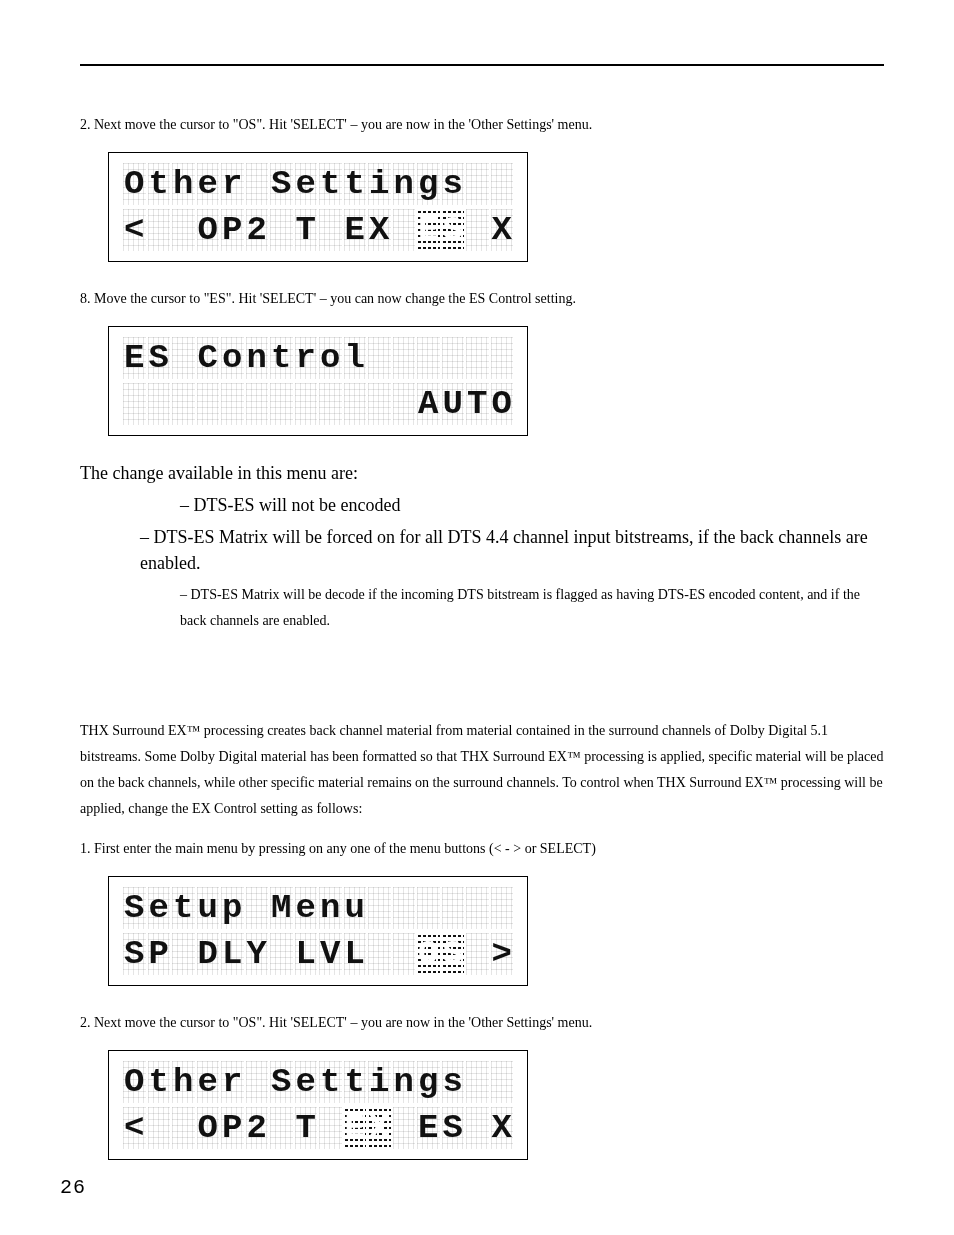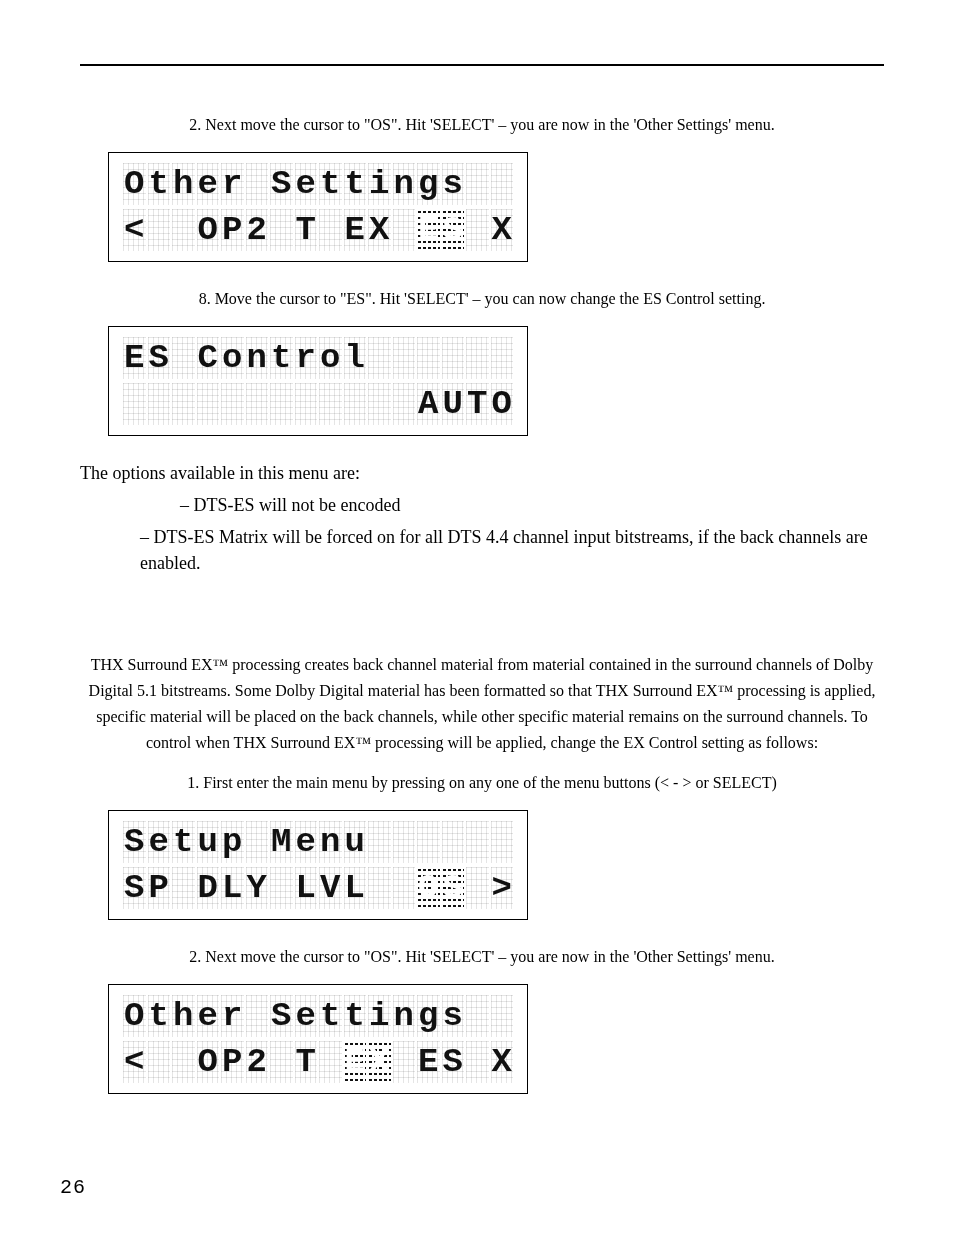--- a/index.html
+++ b/index.html
@@ -15,24 +15,23 @@
     height: 1235px;
     box-sizing: border-box;
     padding: 64px 70px 40px 80px;
     position: relative;
   }
   .top-rule {
     border-top: 2px solid #000;
     margin-bottom: 46px;
   }
   .body-text {
-    font-size: 16px;
+    font-size: 14px;
     line-height: 26px;
     margin: 0 0 14px 0;
-    text-align: center;
   }
   .body-text-tight {
     font-size: 18px;
     line-height: 26px;
     margin: 0 0 6px 0;
   }
   .indent1 { padding-left: 60px; }
   .indent2 { padding-left: 100px; }
   .section-gap { height: 70px; }
   .lcd-wrap {
@@ -170,23 +169,26 @@
           <div class="cell"></div>
           <div class="cell"></div>
           <div class="cell">A</div>
           <div class="cell">U</div>
           <div class="cell">T</div>
           <div class="cell">O</div>
         </div>
       </div>
   </div>
 
-  <p class="body-text-tight">The options available in this menu are:</p>
+  <p class="body-text-tight">The change available in this menu are:</p>
   <p class="body-text-tight indent2">– DTS-ES will not be encoded</p>
   <p class="body-text-tight indent1">– DTS-ES Matrix will be forced on for all DTS 4.4 channel input bitstreams, if the back channels are enabled.</p>
+  <p class="body-text indent2" style="text-indent:-0px; padding-left:100px;">
+    <span>– DTS-ES Matrix will be decode if the incoming DTS bitstream is flagged as having DTS-ES encoded content, and if the back channels are enabled.</span>
+  </p>
 
   <div class="section-gap"></div>
 
   <p class="body-text">THX Surround EX™ processing creates back channel material from material contained in the surround channels of Dolby Digital 5.1 bitstreams. Some Dolby Digital material has been formatted so that THX Surround EX™ processing is applied, specific material will be placed on the back channels, while other specific material remains on the surround channels. To control when THX Surround EX™ processing will be applied, change the EX Control setting as follows:</p>
 
   <p class="body-text">1.  First enter the main menu by pressing on any one of the menu buttons (&lt; - &gt; or SELECT)</p>
   <div class="lcd-wrap">
     <div class="lcd">
         <div class="lcd-row">
           <div class="cell">S</div>

